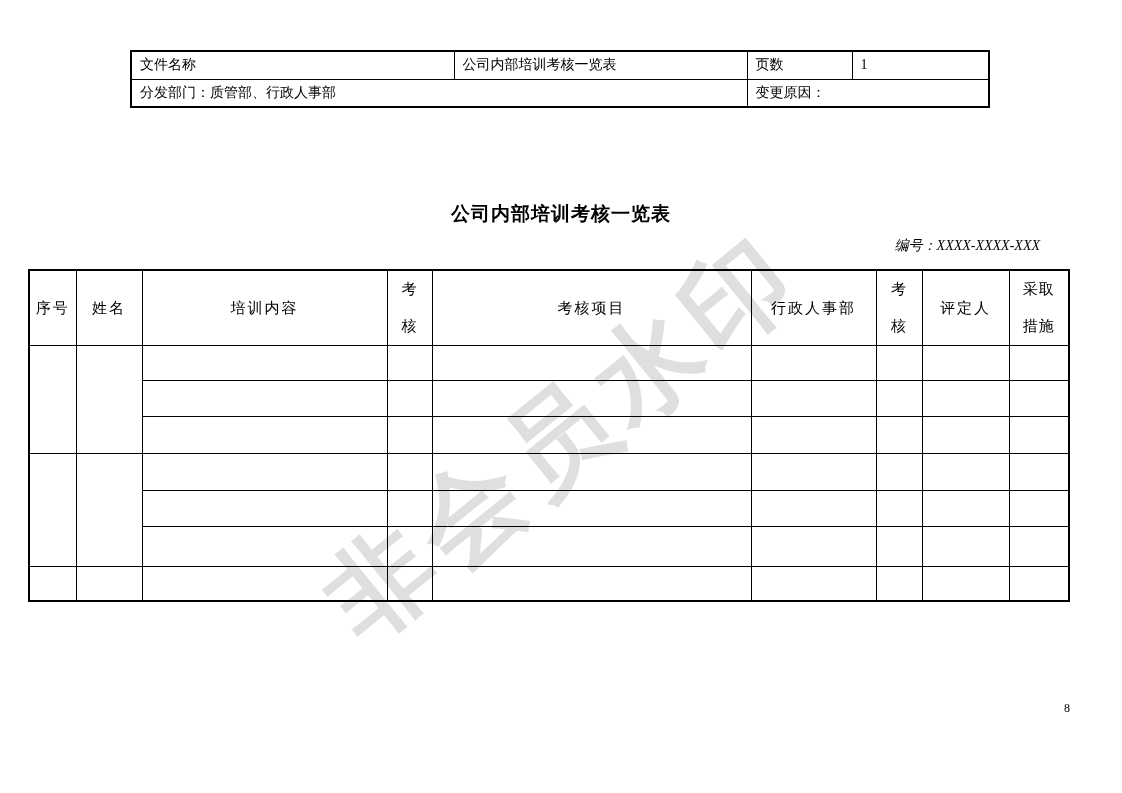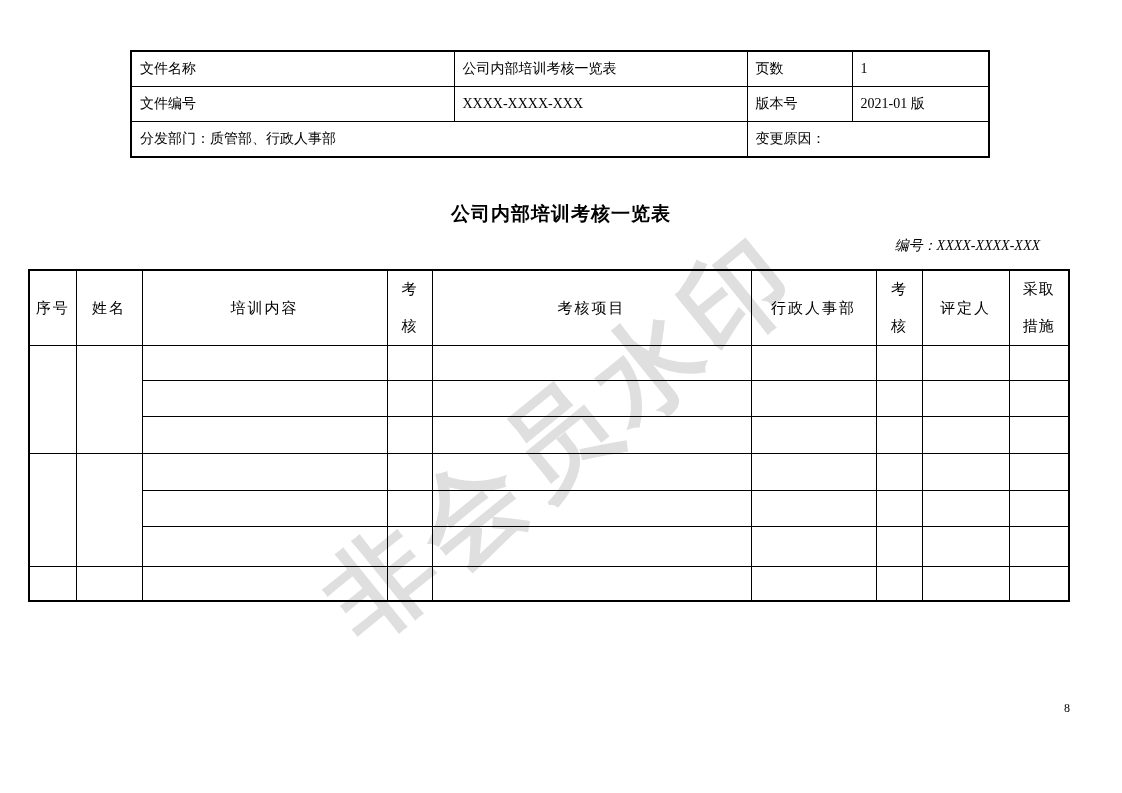--- a/index.html
+++ b/index.html
@@ -29,21 +29,21 @@
   table { border-collapse:collapse; table-layout:fixed; position:absolute; z-index:1; background:transparent; }
   td, th { box-sizing:border-box; border:1px solid #000; background:transparent; overflow:hidden; }
 
   
   .doc-header {
     left:130px; top:50px; width:858px;
     border:2px solid #000;
   }
   .doc-header td {
     height:28px;
-    padding:8px 8px;
+    padding:0 8px;
     font-size:14px;
     vertical-align:middle;
     white-space:nowrap;
   }
 
   
   .title {
     position:absolute; left:0; top:201px; width:1122px;
     text-align:center;
     font-size:19px; font-weight:bold;
@@ -100,26 +100,20 @@
         <col style="width:293px">
         <col style="width:105px">
         <col style="width:137px">
     </colgroup>
     <tbody>
       <tr>
         <td>文件名称</td>
         <td>公司内部培训考核一览表</td>
         <td>页数</td>
         <td>1</td>
-      </tr>
-      <tr>
-        <td>文件编号</td>
-        <td>XXXX-XXXX-XXX</td>
-        <td>版本号</td>
-        <td>2021-01 版</td>
       </tr>
       <tr>
         <td colspan="2">分发部门：质管部、行政人事部</td>
         <td colspan="2">变更原因：</td>
       </tr>
     </tbody>
   </table>
 
   <div class="title">公司内部培训考核一览表</div>
   <div class="doc-number">编号：XXXX-XXXX-XXX</div>

